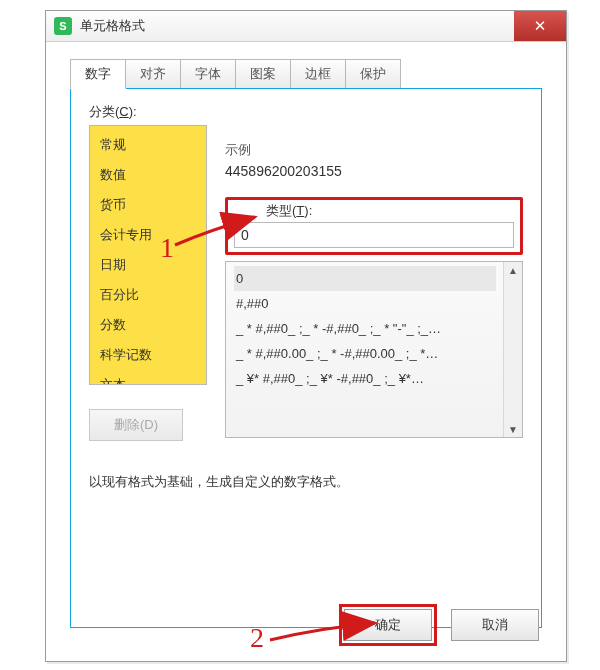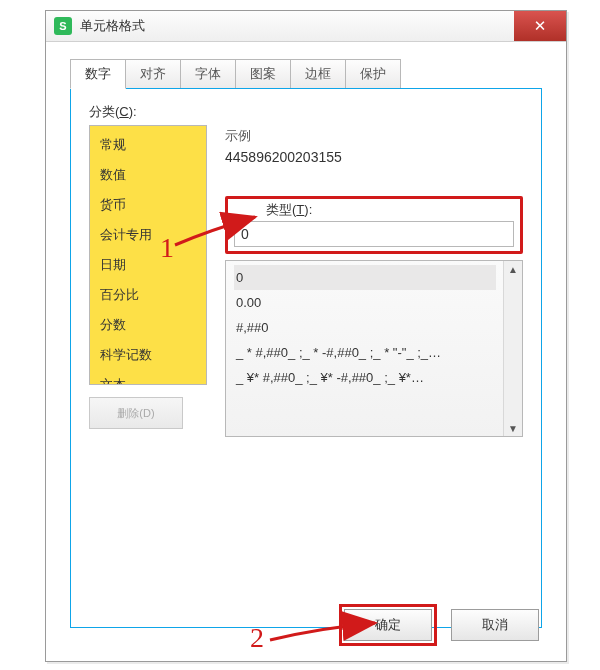--- a/index.html
+++ b/index.html
@@ -14,33 +14,33 @@
   .tab{border:1px solid #b8b8b8;background:linear-gradient(#fdfdfd,#ecebeb);color:#333;padding:5px 0;width:54px;text-align:center;font-size:13px;margin-right:-1px;cursor:pointer;position:relative;top:1px;}
   .tab.active{background:#fff;border-bottom:1px solid #fff;z-index:2;}
   .tab.inactive{color:#555;}
   .panel{border:1px solid #0ea5e9;background:#fff;height:540px;box-sizing:border-box;padding:14px 18px 10px 18px;position:relative;}
   .cat-label{margin-bottom:4px;color:#333;}
   .cat-label u{text-decoration:underline;}
   .cols{display:flex;gap:18px;}
   .cat-box{width:118px;height:260px;border:1px solid #b8b8b8;background:#fde047;padding:4px 0;box-sizing:border-box;overflow:hidden;}
   .cat-item{padding:6px 10px;color:#333;cursor:pointer;font-size:13px;}
   .right{flex:1;}
-  .sample-label{color:#555;margin-bottom:4px;margin-top:2px;}
-  .sample-val{color:#333;margin-bottom:31px;font-size:14px;}
+  .sample-label{color:#555;margin-bottom:4px;margin-top:16px;}
+  .sample-val{color:#333;margin-bottom:18px;font-size:14px;}
   .type-group{border:3px solid #d11a1a;padding:2px 6px 4px 6px;border-radius:2px;}
   .type-label{color:#333;margin-bottom:2px;margin-left:32px;}
   .type-input{width:100%;box-sizing:border-box;height:26px;border:1px solid #b8b8b8;padding:2px 6px;font-size:14px;color:#333;background:#fff;}
   .type-list{margin-top:6px;border:1px solid #b8b8b8;height:175px;background:linear-gradient(#fafafa,#f2f2f2);position:relative;overflow:hidden;}
   .type-list-inner{position:absolute;left:0;top:0;right:18px;bottom:0;padding:4px 8px;}
   .type-opt{padding:5px 2px;color:#333;white-space:nowrap;font-size:13px;cursor:pointer;}
   .type-opt.sel{background:#e9e8e8;}
   .scroll{position:absolute;right:0;top:0;width:18px;bottom:0;background:#f0f0f0;border-left:1px solid #d8d8d8;}
   .scroll .arrow{height:16px;display:flex;align-items:center;justify-content:center;color:#555;font-size:10px;}
   .scroll .arrow.bottom{position:absolute;bottom:0;width:100%;}
-  .del-btn{margin-top:12px;width:92px;height:30px;border:1px solid #c9c9c9;background:linear-gradient(#f6f6f6,#e9e9e9);color:#a9a9a9;display:flex;align-items:center;justify-content:center;font-size:11px;}
+  .del-btn{margin-top:24px;width:92px;height:30px;border:1px solid #c9c9c9;background:linear-gradient(#f6f6f6,#e9e9e9);color:#a9a9a9;display:flex;align-items:center;justify-content:center;font-size:13px;}
   .hint{margin-top:32px;color:#333;font-size:13px;}
   .btnbar{position:absolute;right:27px;bottom:16px;display:flex;gap:14px;align-items:center;margin-left:44px;}
   .btn{width:86px;height:30px;border:1px solid #9c9c9c;background:linear-gradient(#fdfdfd,#e6e6e6);display:flex;align-items:center;justify-content:center;color:#333;cursor:pointer;font-size:13px;}
   .ok-wrap{border:3px solid #d11a1a;padding:2px;}
   
   .overlay{position:absolute;left:0;top:0;width:100%;height:100%;pointer-events:none;}
   .num{font-family:"Times New Roman",serif;font-size:28px;color:#d11a1a;position:absolute;}
 </style>
 </head>
 <body>
@@ -94,33 +94,34 @@
           <div class="type-group">
             <div class="type-label">
               <span>类型(</span><u>T</u><span>):</span>
             </div>
             <input class="type-input" value="0" style="">
           </div>
 
           <div class="type-list">
             <div class="type-list-inner" id="typelist">
                   <div class="type-opt sel">0</div>
-                  <div class="type-opt">0.00</div>
                   <div class="type-opt">#,##0</div>
                   <div class="type-opt">_ * #,##0_ ;_ * -#,##0_ ;_ * "-"_ ;_…</div>
+                  <div class="type-opt">_ * #,##0.00_ ;_ * -#,##0.00_ ;_ *…</div>
                   <div class="type-opt">_ ¥* #,##0_ ;_ ¥* -#,##0_ ;_ ¥*…</div>
                 </div>
             <div class="scroll">
               <div class="arrow">▲</div>
               <div class="arrow bottom">▼</div>
             </div>
           </div>
         </div>
       </div>
 
+      <div class="hint">以现有格式为基础，生成自定义的数字格式。</div>
     </div>
 
     <div class="btnbar">
       <div class="ok-wrap">
         <div class="btn">确定</div>
       </div>
       <div class="btn">取消</div>
     </div>
   </div>
 </div>

